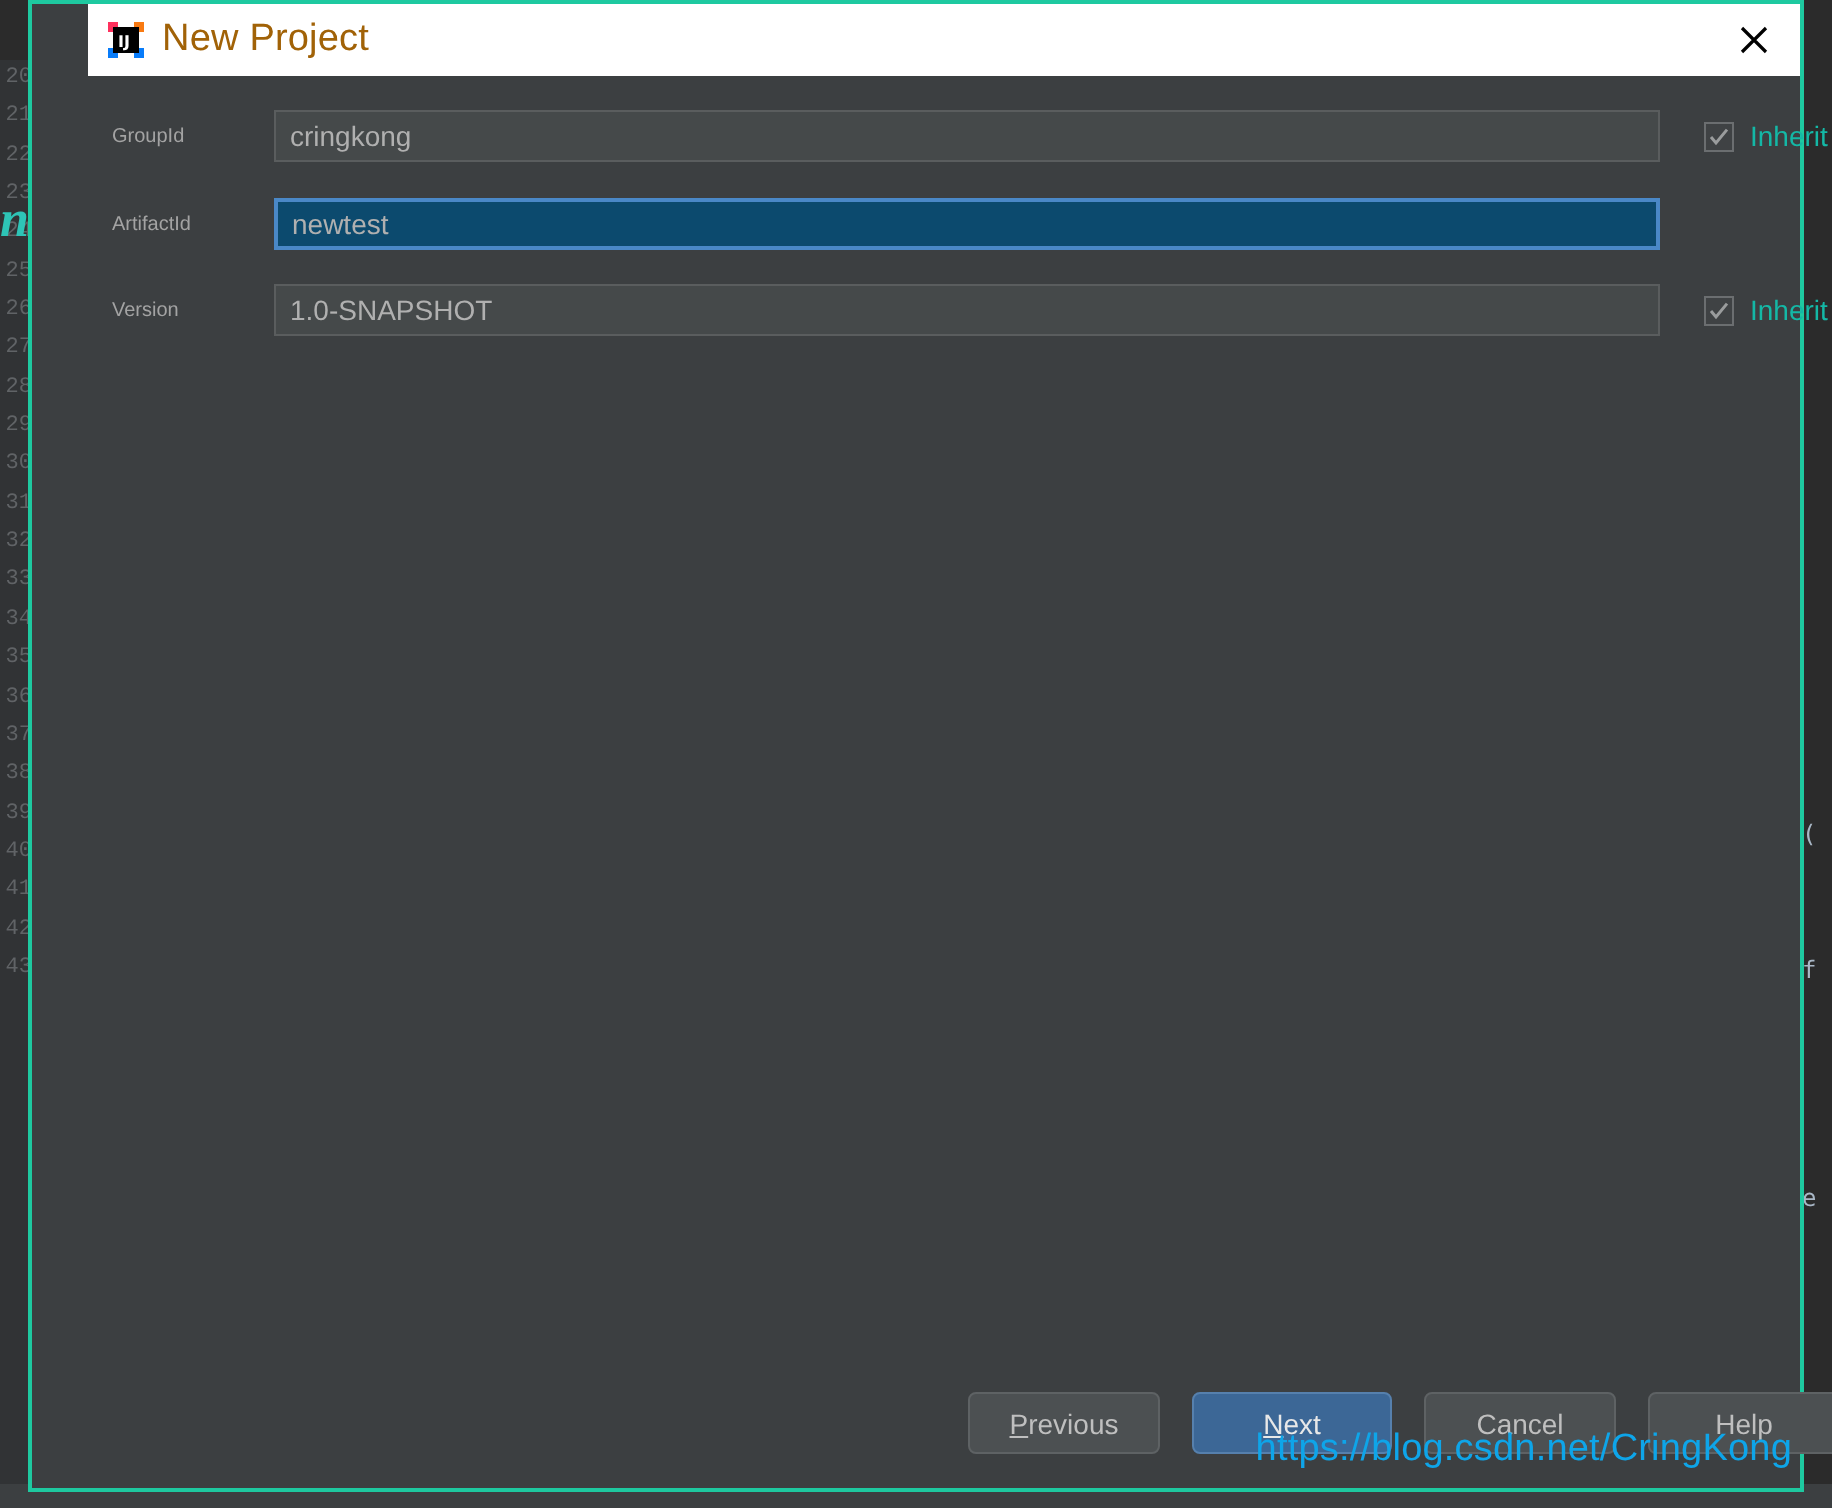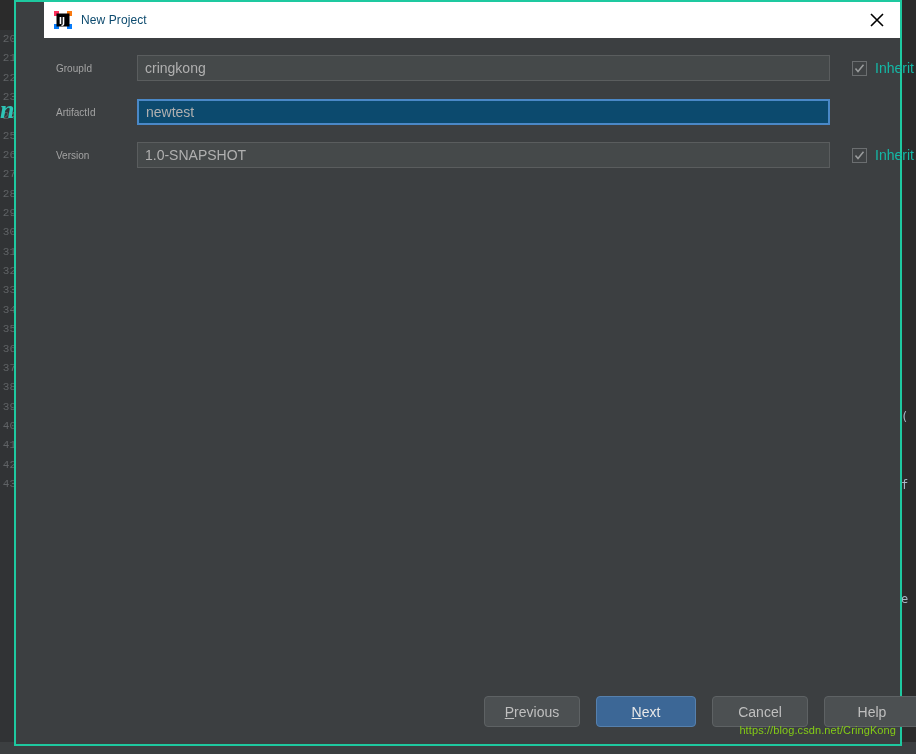--- a/index.html
+++ b/index.html
@@ -61,21 +61,21 @@
     height: 36px; background: #ffffff;
     display: flex; align-items: center;
     flex: none;
     position: relative;
   }
   #app-icon {
     width: 18px; height: 18px; margin-left: 10px; margin-right: 9px;
     position: relative; flex: none;
   }
   #title-text {
-    font-size: 12px; color: #0c4a6e;
+    font-size: 19px; color: #a16207;
     letter-spacing: .1px;
   }
   #close-button {
     position: absolute; right: 0; top: 0;
     width: 46px; height: 36px;
     display: flex; align-items: center; justify-content: center;
     cursor: pointer;
   }
   #close-button svg { display: block; }
 
@@ -137,22 +137,22 @@
   .dlg-button.primary {
     background: #3c6796;
     border: 1px solid #5680ad;
     color: #e8e8e8;
   }
   .mnem { text-decoration: underline; }
 
   #watermark {
     position: absolute;
     right: 4px; bottom: 8px;
-    font-size: 11px;
-    color: #84cc16;
+    font-size: 19px;
+    color: #0ea5e9;
     white-space: nowrap;
     letter-spacing: .1px;
   }
 </style>
 </head>
 <body>
 
 <div id="ide-background">
   <div class="ide-gutter">20
 21

